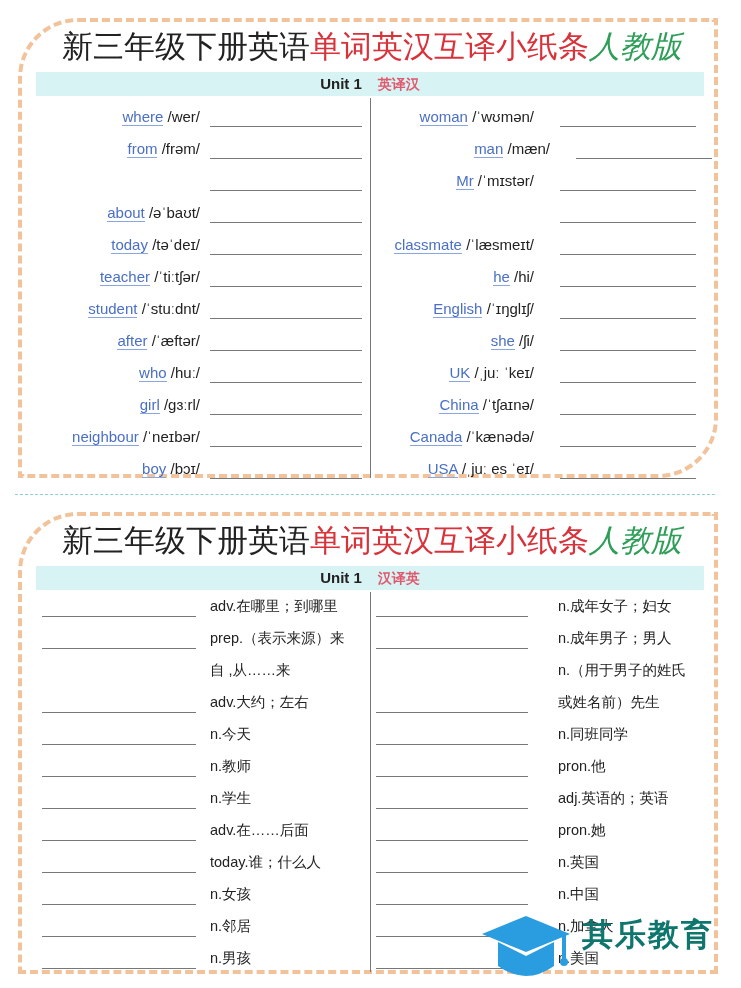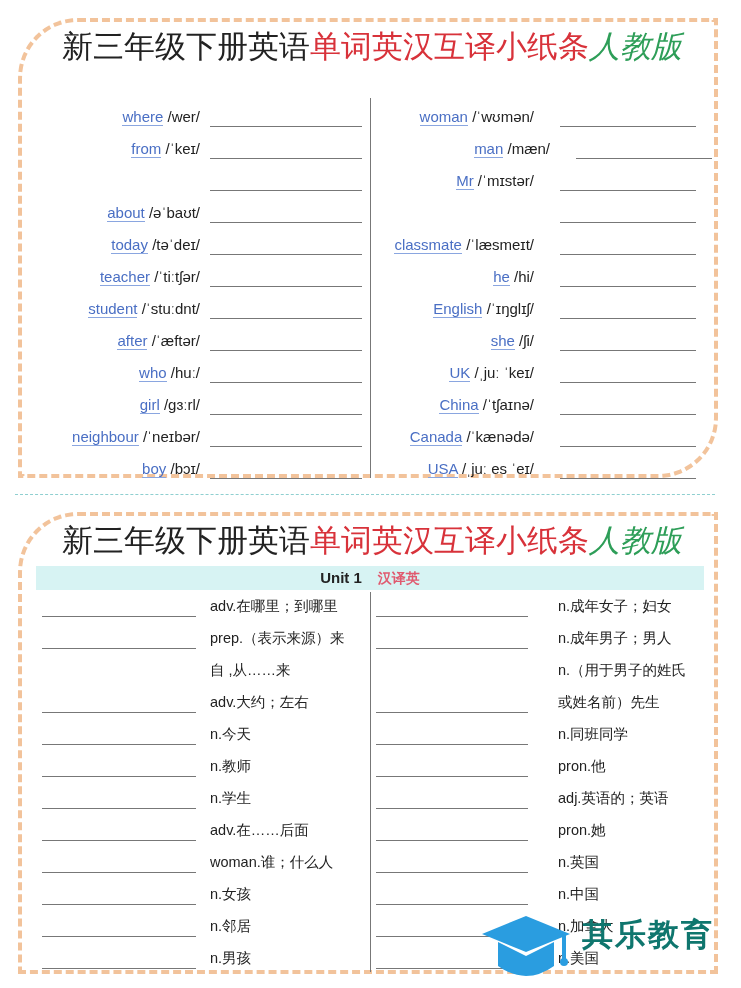--- a/index.html
+++ b/index.html
@@ -31,28 +31,31 @@
   .wm-url { position:absolute; left:96px; top:46px; font-size:18px; font-weight:bold; color:#888; font-family:"DejaVu Sans Mono", monospace; white-space:nowrap; }
 </style>
 </head>
 <body>
 
 <div class="card card1">
   <div class="card-border"></div>
   <div class="title">
     <span class="t-black">新三年级下册英语</span><span class="t-red">单词英汉互译小纸条</span><span class="t-green">人教版</span>
   </div>
+  <div class="unit-bar">
+    <span class="unit-label">Unit 1</span><span class="unit-mode">英译汉</span>
+  </div>
   <div class="divider"></div>
   <div id="s1-rows">
       <div class="row" style="top: 84px; left: 20px; width: 330px;">
         <div class="en-word" style="right: 168px;"><span class="w">where</span> <span>/wer/</span></div>
         <div class="blank" style="left: 172px; width: 152px;"></div>
       </div>
       <div class="row" style="top: 116px; left: 20px; width: 330px;">
-        <div class="en-word" style="right: 168px;"><span class="w">from</span> <span>/ˈkeɪ/</span></div>
+        <div class="en-word" style="right: 168px;"><span class="w">from</span> <span>/frəm/</span></div>
         <div class="blank" style="left: 172px; width: 152px;"></div>
       </div>
       <div class="row" style="top: 148px; left: 20px; width: 330px;">
         <div class="en-word" style="right: 168px;"></div>
         <div class="blank" style="left: 172px; width: 152px;"></div>
       </div>
       <div class="row" style="top: 180px; left: 20px; width: 330px;">
         <div class="en-word" style="right: 168px;"><span class="w">about</span> <span>/əˈbaʊt/</span></div>
         <div class="blank" style="left: 172px; width: 152px;"></div>
       </div>
@@ -177,21 +180,21 @@
       <div class="row" style="top: 272px; left: 24px; width: 330px;">
         <div class="blank" style="left: 0px; width: 154px;"></div>
         <div class="zh" style="left: 168px;">n.学生</div>
       </div>
       <div class="row" style="top: 304px; left: 24px; width: 330px;">
         <div class="blank" style="left: 0px; width: 154px;"></div>
         <div class="zh" style="left: 168px;">adv.在……后面</div>
       </div>
       <div class="row" style="top: 336px; left: 24px; width: 330px;">
         <div class="blank" style="left: 0px; width: 154px;"></div>
-        <div class="zh" style="left: 168px;">woman.谁；什么人</div>
+        <div class="zh" style="left: 168px;">today.谁；什么人</div>
       </div>
       <div class="row" style="top: 368px; left: 24px; width: 330px;">
         <div class="blank" style="left: 0px; width: 154px;"></div>
         <div class="zh" style="left: 168px;">n.女孩</div>
       </div>
       <div class="row" style="top: 400px; left: 24px; width: 330px;">
         <div class="blank" style="left: 0px; width: 154px;"></div>
         <div class="zh" style="left: 168px;">n.邻居</div>
       </div>
       <div class="row" style="top: 432px; left: 24px; width: 330px;">

